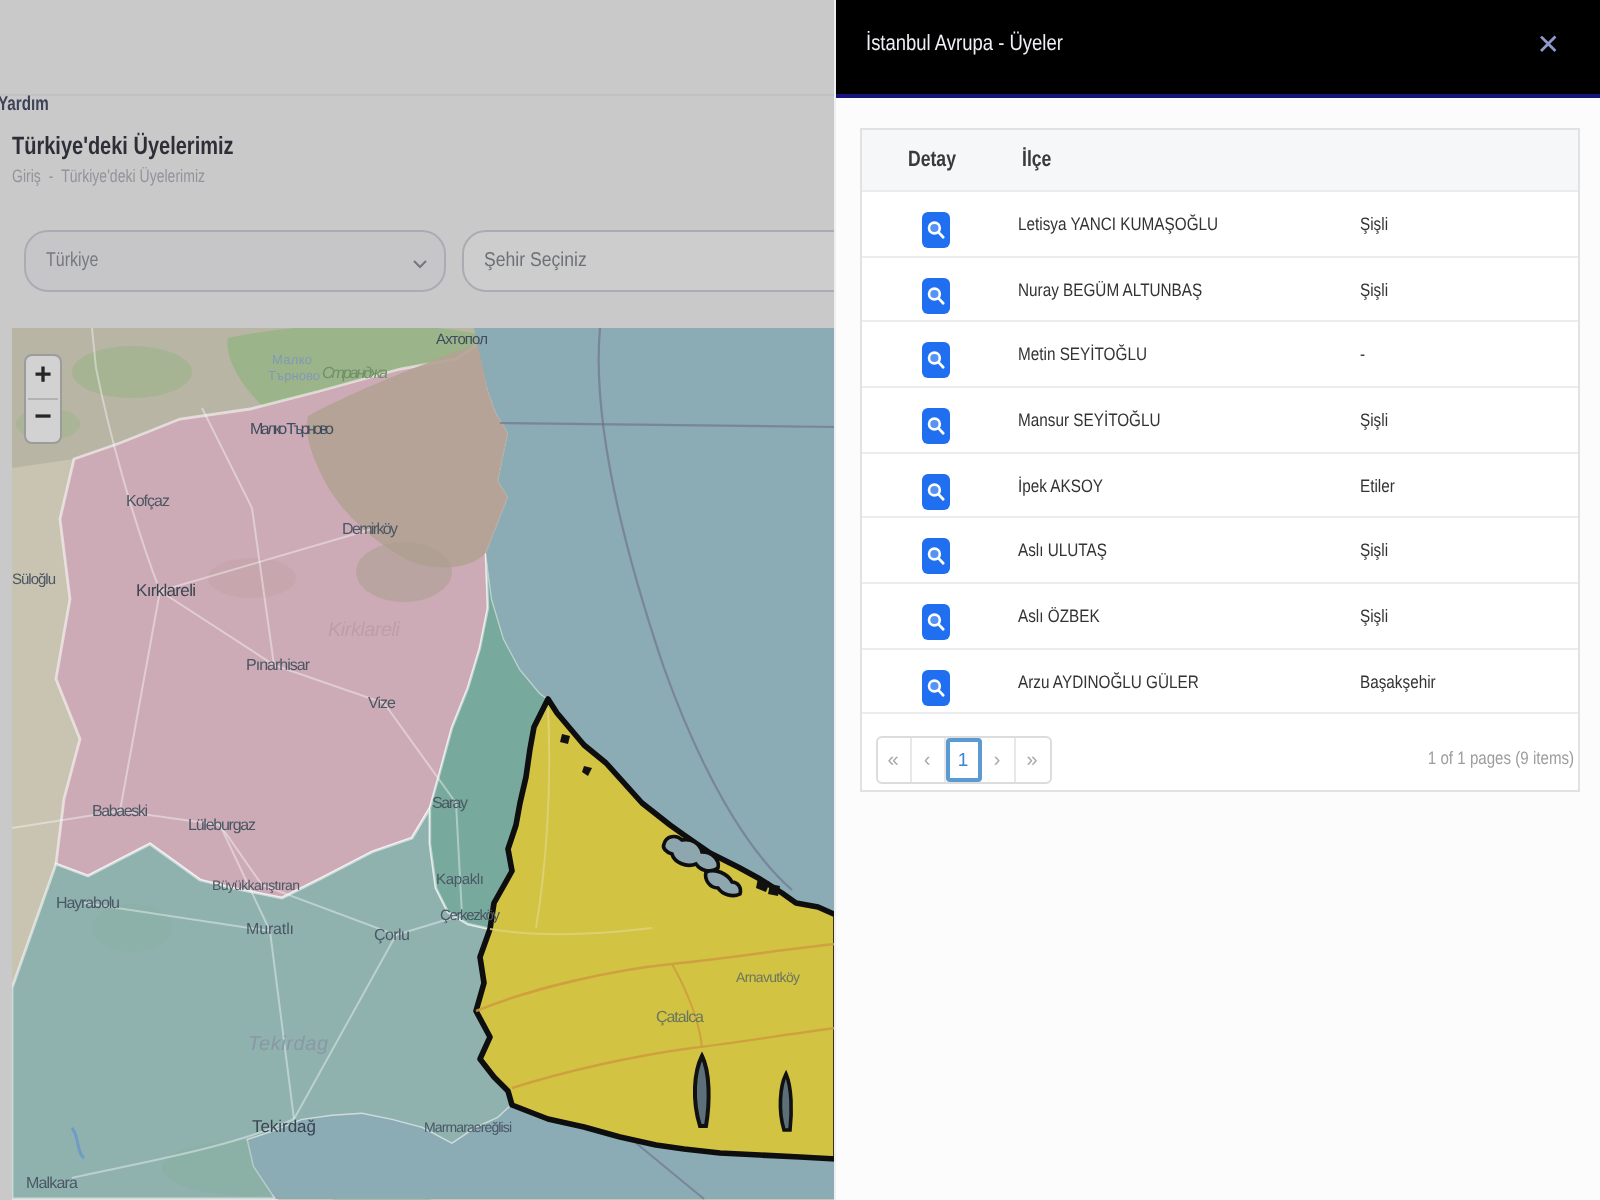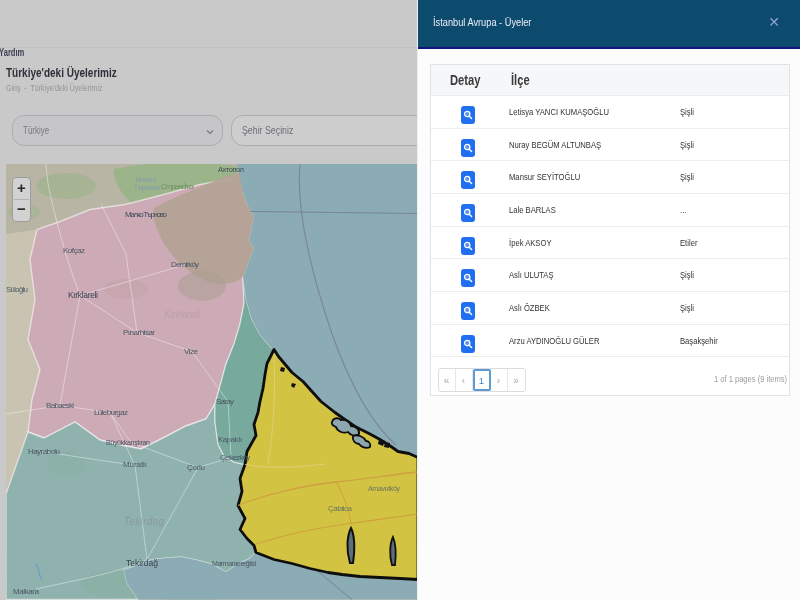--- a/index.html
+++ b/index.html
@@ -23,31 +23,31 @@
 #chev { position:absolute; left:193px; top:12px; width:8px; height:8px; }
 
 
 #map { position:absolute; left:6px; top:164px; width:412px; height:436px; overflow:hidden; background:#c9c3b1; }
 #zoomctl { position:absolute; left:6px; top:13px; width:19px; height:45px; background:#d2d2d2; border:1px solid #9c9c9c; border-radius:4px; z-index:5; }
 #zoomctl .zb { position:absolute; left:0; width:17px; height:21px; color:#262626; font-size:15px; font-weight:bold; text-align:center; line-height:20px; }
 #zoomctl .sep { position:absolute; left:1px; top:21px; width:15px; height:1px; background:#b2b2b2; }
 
 
 #popup { position:absolute; left:417px; top:0; width:383px; height:600px; background:#fcfcfc; border-left:1px solid #efeff2; }
-#phead { position:absolute; left:0; top:0; width:100%; height:49px; background:#0c4a6e; border-bottom:2px solid #14147c; }
+#phead { position:absolute; left:0; top:0; width:100%; height:49px; background:#000000; border-bottom:2px solid #14147c; }
 #ptitle { position:absolute; left:15px; top:16px; font-size:11px; color:#f0f0f8; }
 #ptitle .cx { transform:scaleX(0.84); }
 #pclose { position:absolute; right:20px; top:14px; font-size:14px; color:#9fa9e0; opacity:0.9; }
 #tbl { position:absolute; left:12px; top:63.8px; width:360px; border:1px solid #e2e2e4; background:#fff; }
 .trow { position:relative; display:flex; border-bottom:1px solid #ececee; height:32.7px; }
 #thead { height:31.2px; background:#f6f7f9; font-weight:bold; }
 .c1 { width:68px; display:flex; align-items:center; justify-content:center; }
 .c2 { width:169px; display:flex; align-items:center; padding-left:9.5px; }
 .c3 { flex:1; display:flex; align-items:center; padding-left:11.5px; }
-#thead .c1,#thead .c2,#thead .c3 { font-size:14px; color:#3a3a3a;align-items:center; }
+#thead .c1,#thead .c2,#thead .c3 { font-size:11px; color:#3a3a3a;align-items:center; }
 #thead .cx { transform:scaleX(0.8); }
 .trow .name,.trow .ilce { font-size:9px; color:#333; }
 .trow .cx { transform:scaleX(0.85); }
 .sbtn { position:relative; top:3px; width:14px; height:18px; background:#1f6ff0; border-radius:3px; display:flex; align-items:center; justify-content:center; margin-left:5px; }
 #pager { position:relative; height:37.4px; }
 #pgroup { position:absolute; left:6.5px; top:11px; height:24px; display:flex; border:1px solid #dcdcdc; border-radius:3px; background:#fff; }
 #pgroup .pc { width:17px; height:22px; display:flex; align-items:center; justify-content:center; font-size:10px; color:#a9a9a9; border-right:1px solid #e8e8e8; }
 #pgroup .pc:last-child { border-right:none; }
 #pgroup .cur { border:2px solid #5b9bd5; border-radius:2px; color:#3f83d2; font-size:9.5px; width:18px; height:22px; margin:0; }
 #pinfo { position:absolute; right:2px; top:17px; font-size:9px; color:#9d9d9d; }
@@ -223,40 +223,40 @@
       <div class="trow">
           <div class="c1">
             <span class="sbtn">
               <svg width="10" height="10" viewBox="0 0 10 10">
                 <circle cx="4.2" cy="4" r="2.7" fill="rgba(255,255,255,0.25)" stroke="#fff" stroke-width="1.3"></circle>
                 <line x1="6.3" y1="6.2" x2="8.6" y2="8.6" stroke="#fff" stroke-width="1.4" stroke-linecap="round"></line>
               </svg>
             </span>
           </div>
           <div class="c2">
+            <span class="name cx">Metin SEYİTOĞLU</span>
+          </div>
+          <div class="c3">
+            <span class="ilce cx">-</span>
+          </div>
+        </div>
+      <div class="trow">
+          <div class="c1">
+            <span class="sbtn">
+              <svg width="10" height="10" viewBox="0 0 10 10">
+                <circle cx="4.2" cy="4" r="2.7" fill="rgba(255,255,255,0.25)" stroke="#fff" stroke-width="1.3"></circle>
+                <line x1="6.3" y1="6.2" x2="8.6" y2="8.6" stroke="#fff" stroke-width="1.4" stroke-linecap="round"></line>
+              </svg>
+            </span>
+          </div>
+          <div class="c2">
             <span class="name cx">Mansur SEYİTOĞLU</span>
           </div>
           <div class="c3">
             <span class="ilce cx">Şişli</span>
-          </div>
-        </div>
-      <div class="trow">
-          <div class="c1">
-            <span class="sbtn">
-              <svg width="10" height="10" viewBox="0 0 10 10">
-                <circle cx="4.2" cy="4" r="2.7" fill="rgba(255,255,255,0.25)" stroke="#fff" stroke-width="1.3"></circle>
-                <line x1="6.3" y1="6.2" x2="8.6" y2="8.6" stroke="#fff" stroke-width="1.4" stroke-linecap="round"></line>
-              </svg>
-            </span>
-          </div>
-          <div class="c2">
-            <span class="name cx">Lale BARLAS</span>
-          </div>
-          <div class="c3">
-            <span class="ilce cx">...</span>
           </div>
         </div>
       <div class="trow">
           <div class="c1">
             <span class="sbtn">
               <svg width="10" height="10" viewBox="0 0 10 10">
                 <circle cx="4.2" cy="4" r="2.7" fill="rgba(255,255,255,0.25)" stroke="#fff" stroke-width="1.3"></circle>
                 <line x1="6.3" y1="6.2" x2="8.6" y2="8.6" stroke="#fff" stroke-width="1.4" stroke-linecap="round"></line>
               </svg>
             </span>

